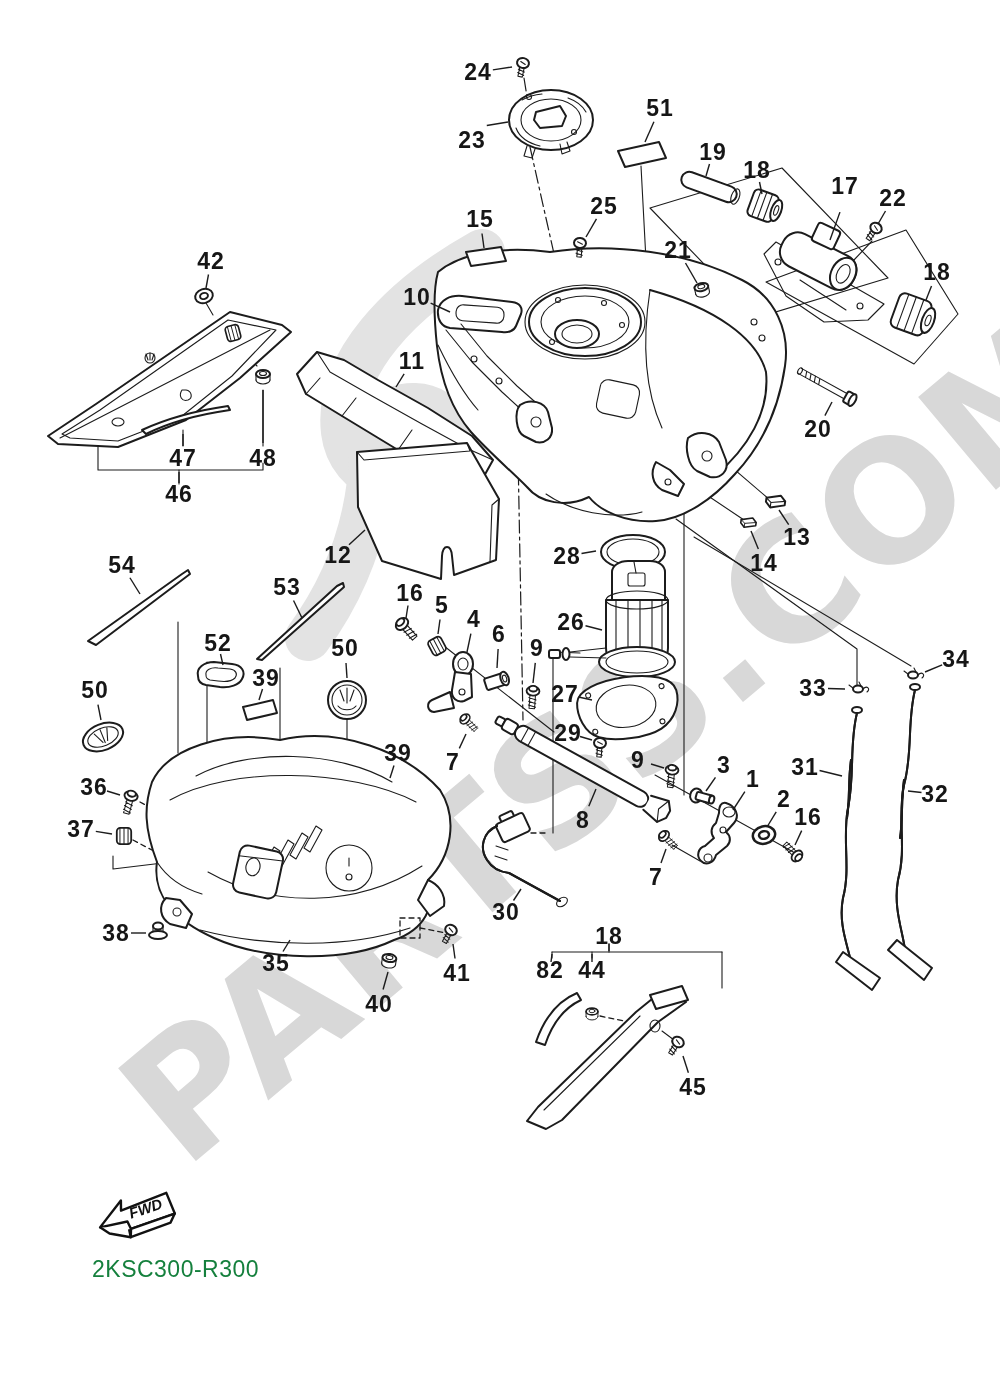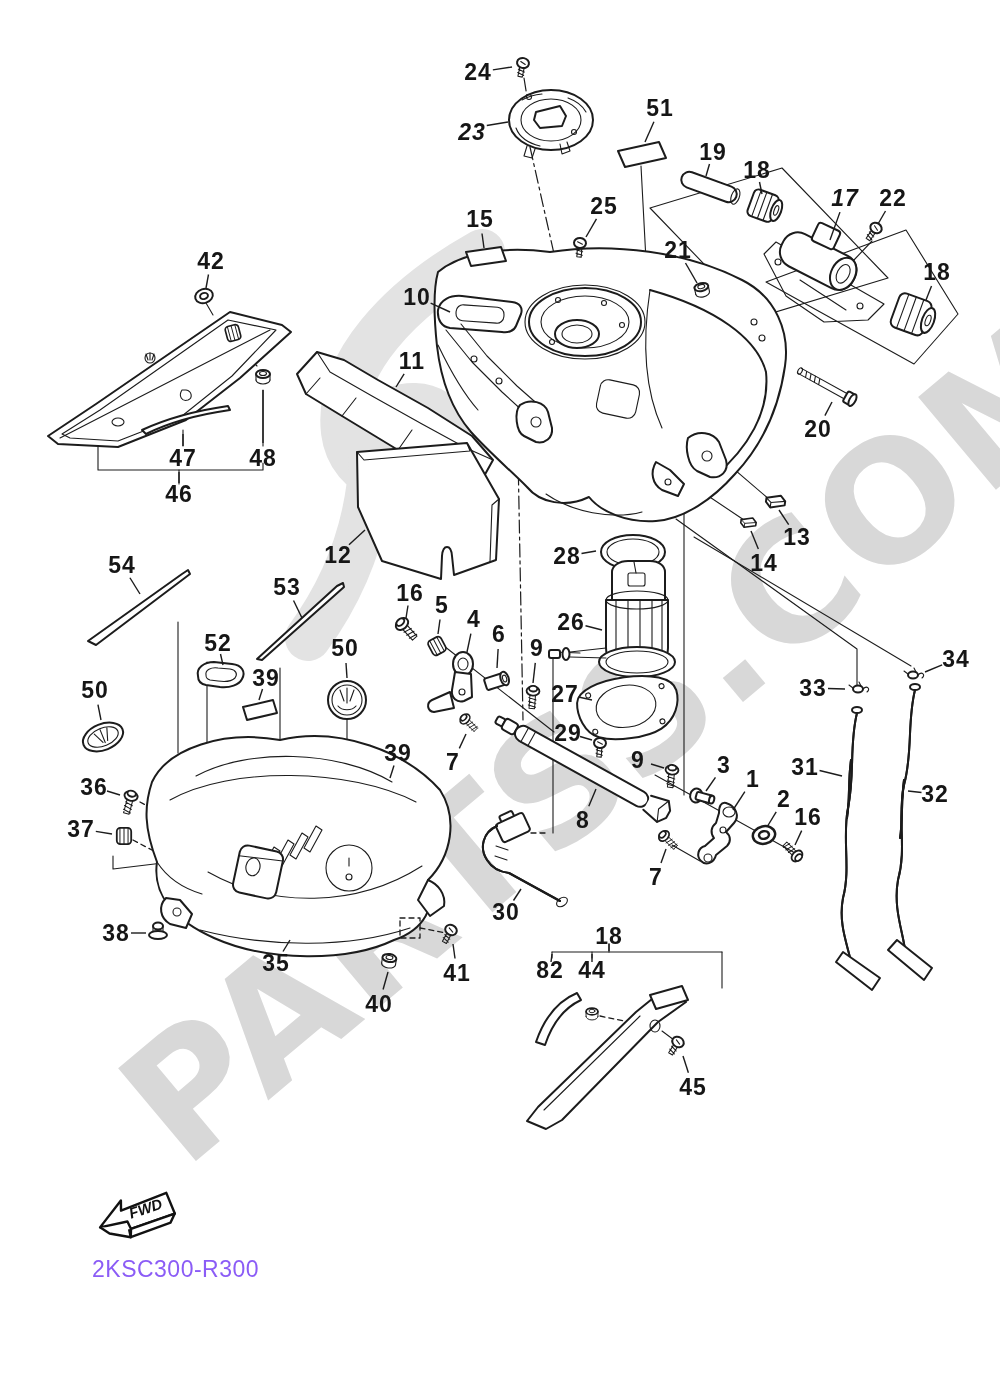--- a/index.html
+++ b/index.html
@@ -9,21 +9,21 @@
   .wm{position:absolute;left:148px;top:1032px;font-size:166px;font-weight:bold;
       color:#d8d8d8;white-space:nowrap;letter-spacing:2px;line-height:1.15;
       transform:rotate(-40deg);transform-origin:0 50%;z-index:1;
       font-family:"DejaVu Sans","Liberation Sans",sans-serif;}
   #bg-swoosh{z-index:2;}
   #art{z-index:3;}
   #leader-svg{z-index:4;}
   #labels{position:absolute;left:0;top:0;width:100%;height:100%;z-index:5;pointer-events:none;}
   .plabel{position:absolute;transform:translate(-50%,-50%);font-size:23px;font-weight:bold;
           color:#161616;letter-spacing:1px;}
-  .code{position:absolute;left:92px;top:1256px;font-size:23px;color:#8b5cf6;letter-spacing:0.5px;z-index:5;}
+  .code{position:absolute;left:92px;top:1256px;font-size:23px;color:#15803d;letter-spacing:0.5px;z-index:5;}
   #fwd{z-index:5;}
   
   #art path,#art line,#art ellipse,#art circle,#art polygon,#art polyline,#art rect{
       stroke:#1c1c1c;stroke-width:2;fill:none;stroke-linejoin:round;stroke-linecap:round;}
   #art .f{fill:#ffffff;}
   #art .thin{stroke-width:1.1;}
   #art .dd{stroke-width:1.2;stroke-dasharray:13 4 3 4;}
   #art .ds{stroke-width:1.3;stroke-dasharray:5 4;}
   #leader-svg line{stroke:#1c1c1c;stroke-width:1.4;}
   #fwd path{stroke:#111;stroke-width:2.4;fill:#fff;stroke-linejoin:round;}
@@ -466,25 +466,25 @@
       <line x1="283" y1="951.5" x2="290" y2="940"></line>
       <line x1="551" y1="962" x2="552" y2="954"></line>
       <line x1="592" y1="962" x2="592" y2="954"></line>
       <line x1="455" y1="958.5" x2="453" y2="944"></line>
       <line x1="383.06118365377426" y1="989.5602358976915" x2="388" y2="972"></line>
       <line x1="688.3949583011587" y1="1072.7243707335917" x2="683" y2="1056"></line>
     </svg>
 
   <div id="labels">
       <div class="plabel" style="left: 478px; top: 72px;">24</div>
-      <div class="plabel" style="left: 472px; top: 132px; font-style: italic;">23</div>
+      <div class="plabel" style="left: 472px; top: 140px;">23</div>
       <div class="plabel" style="left: 660px; top: 108px;">51</div>
       <div class="plabel" style="left: 713px; top: 152px;">19</div>
       <div class="plabel" style="left: 757px; top: 170px;">18</div>
-      <div class="plabel" style="left: 845px; top: 198px; font-style: italic;">17</div>
+      <div class="plabel" style="left: 845px; top: 186px;">17</div>
       <div class="plabel" style="left: 893px; top: 198px;">22</div>
       <div class="plabel" style="left: 604px; top: 206px;">25</div>
       <div class="plabel" style="left: 480px; top: 219px;">15</div>
       <div class="plabel" style="left: 678px; top: 250px;">21</div>
       <div class="plabel" style="left: 937px; top: 272px;">18</div>
       <div class="plabel" style="left: 211px; top: 261px;">42</div>
       <div class="plabel" style="left: 417px; top: 297px;">10</div>
       <div class="plabel" style="left: 412px; top: 361px;">11</div>
       <div class="plabel" style="left: 818px; top: 429px;">20</div>
       <div class="plabel" style="left: 183px; top: 458px;">47</div>

